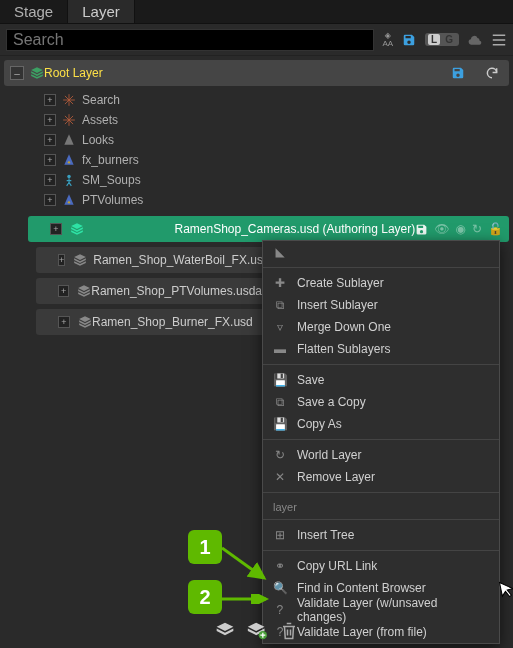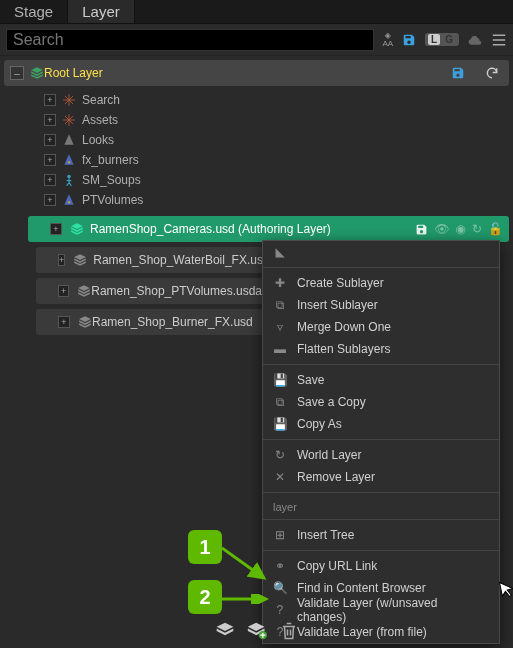--- a/index.html
+++ b/index.html
@@ -125,21 +125,21 @@
     overflow: hidden;
     position: relative;
   }
   .sublayer .plus { margin-right:8px; }
   .sublayer .ltxt { flex:1; color:#ccc; white-space:nowrap; }
   .sublayer.selected {
     background: #219a6b;
     color: #fff;
     margin-left: 10px;
   }
-  .sublayer.selected .ltxt { color:#fff; font-weight:500;}
+  .sublayer.selected .ltxt { color:#fff; font-weight:500;text-align:right;}
   .row-actions { display:flex; gap:6px; align-items:center;}
   .row-actions span { opacity:.4; font-size:12px; }
   .sublayer.indent2 { margin-left: 18px; width: 232px; }
   .stack-icon { color:#888; }
   .selected .stack-icon { color:#2ee2a5; }
 
   
   .ctx {
     position: absolute;
     left: 262px;

